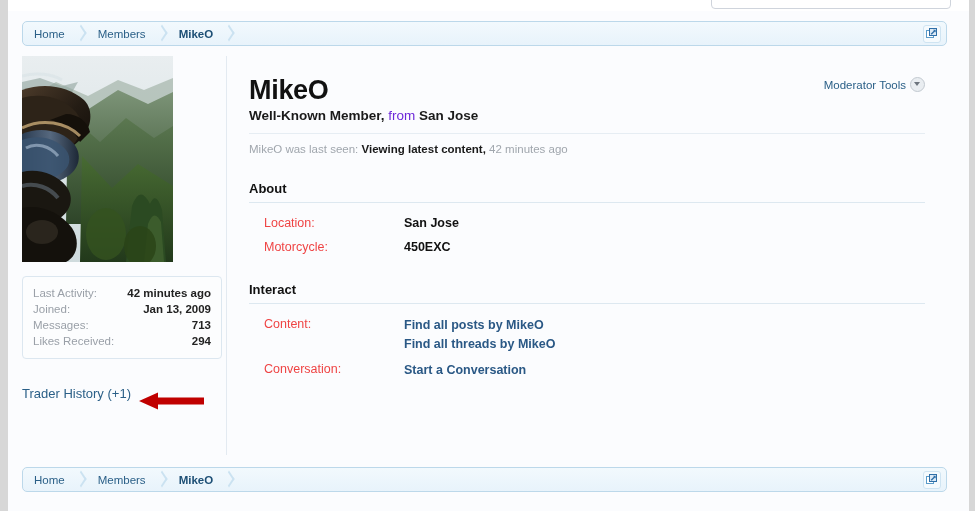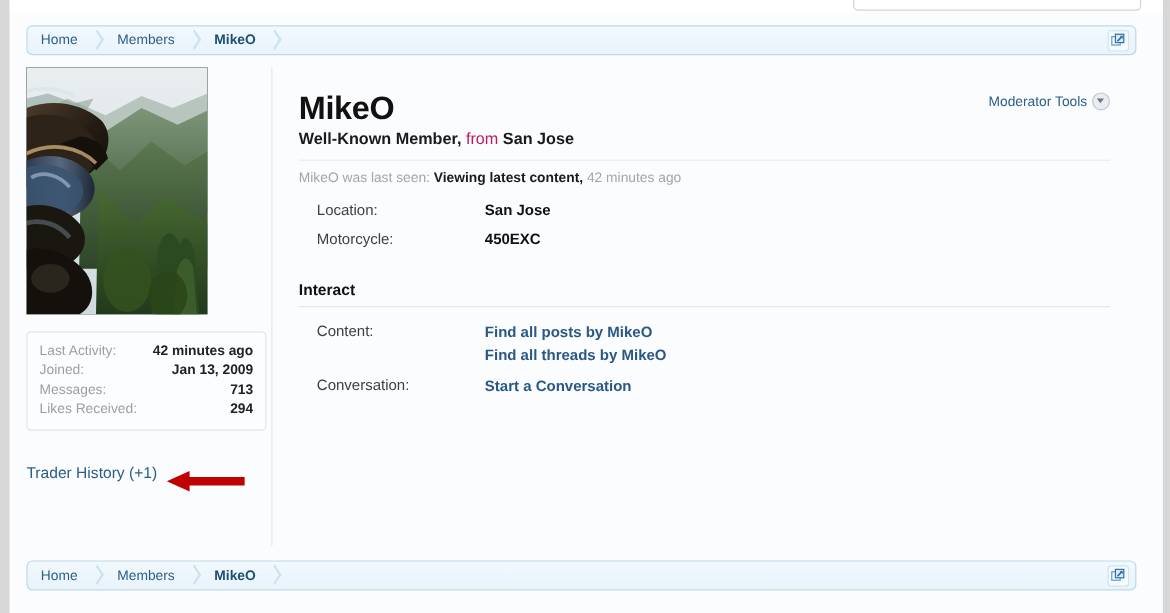--- a/index.html
+++ b/index.html
@@ -199,21 +199,21 @@
     color: #111;
     margin: 0 0 2px 0;
     letter-spacing: -0.3px;
   }
   .usertitle {
     font-size: 13.5px;
     color: #1a1a1a;
     font-weight: bold;
     margin: 0 0 10px 0;
   }
-  .usertitle .from { color: #be185d; font-weight: normal; }
+  .usertitle .from { color: #6d28d9; font-weight: normal; }
   .usertitle .loc { color: #1a1a1a; font-weight: bold; }
 
   .lastseen {
     border-top: 1px solid #e6edf3;
     padding-top: 9px;
     font-size: 11.5px;
     color: #a0a6ad;
   }
   .lastseen b { color: #1a1a1a; margin-top: 47px; }
   .lastseen .ago { color: #a0a6ad; font-weight: normal; }
@@ -262,21 +262,21 @@
   .pair {
     display: flex;
     margin-bottom: 7px;
   }
   .pair .k {
     width: 155px;
     flex: 0 0 155px;
     padding-left: 15px;
     box-sizing: border-box;
     font-size: 12.5px;
-    color: #404040;
+    color: #ef4444;
     line-height: 17px;
   }
   .pair .v {
     font-size: 12.5px;
     color: #111;
     font-weight: bold;
     line-height: 17px;
   }
   .pair .v a {
     display: block;
@@ -426,20 +426,21 @@
       <span class="from">from</span>
       <span class="loc">San Jose</span>
     </div>
 
     <div class="lastseen">
       <span>MikeO was last seen:</span>
       <b>Viewing latest content,</b>
       <span class="ago">42 minutes ago</span>
     </div>
 
+    <div class="section-head">About</div>
     <div class="section-body">
       <div class="pair">
         <div class="k">Location:</div>
         <div class="v">San Jose</div>
       </div>
       <div class="pair">
         <div class="k">Motorcycle:</div>
         <div class="v">450EXC</div>
       </div>
     </div>

